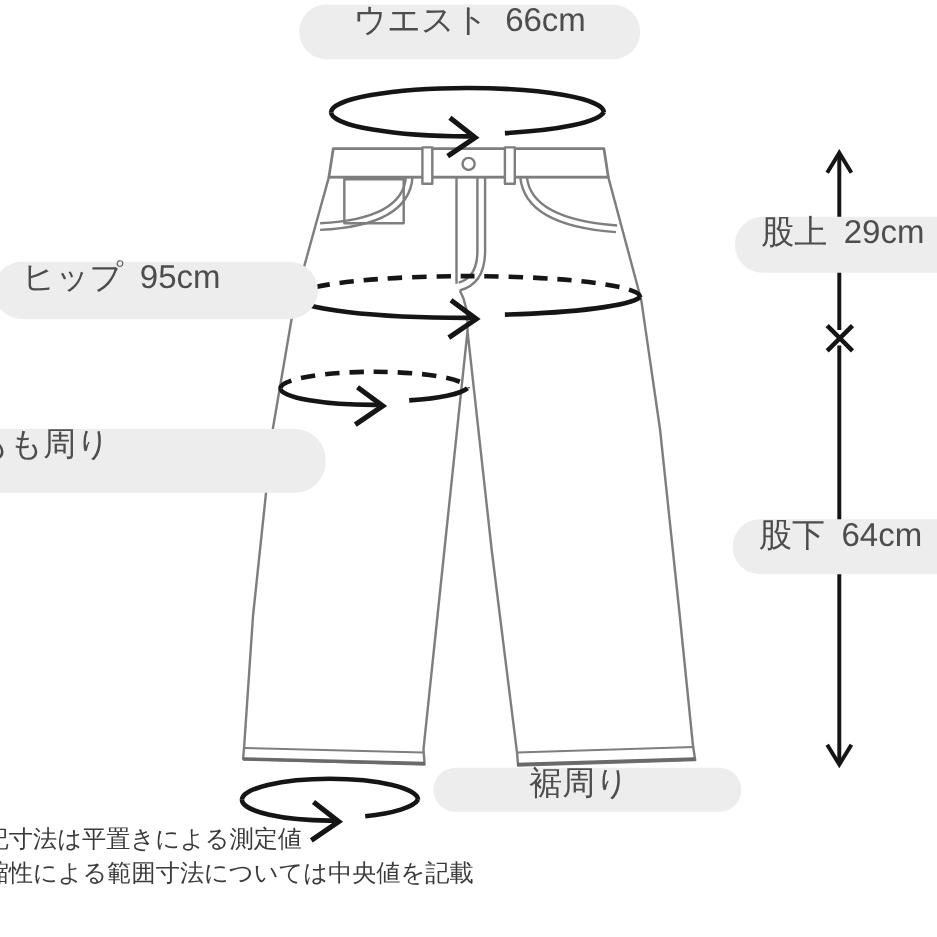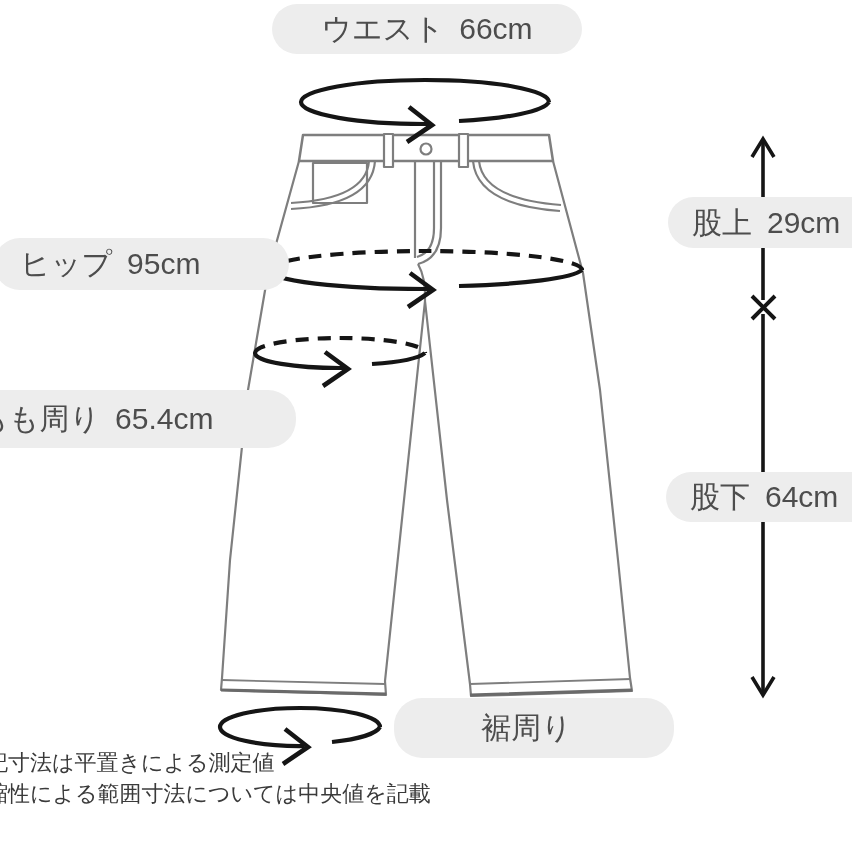--- a/index.html
+++ b/index.html
@@ -6,21 +6,21 @@
   #screen{
     position:relative;width:852px;height:852px;overflow:hidden;
     background:#ffffff;font-family:"Liberation Sans",sans-serif;
   }
   svg{position:absolute;left:0;top:0;}
   .layer-pants{z-index:1;}
   .layer-marks{z-index:2;}
   .pill{
     position:absolute;z-index:3;background:#ededed;color:#4d4d4d;
     border-radius:28px;font-size:30px;line-height:1;
-    display:flex;align-items:center;white-space:nowrap;
+    display:flex;white-space:nowrap;
   }
   .pill .gap{display:inline-block;width:15px;}
   .pill.centered{justify-content:center;}
   .notes{
     position:absolute;z-index:3;left:-14px;top:747px;color:#3a3a3a;
     font-size:22px;line-height:31px;white-space:nowrap;
   }
 </style>
 </head>
 <body>
@@ -116,36 +116,35 @@
 
   <div class="pill" style="left:-6px;top:238px;width:269px;height:52px;padding-left:26px;">
     <span>ヒップ</span>
       <span class="gap"></span>
       <span>95cm</span>
   </div>
 
   <div class="pill" style="left:-70px;top:390px;width:318px;height:58px;padding-left:48px;">
     <span>もも周り</span>
       <span class="gap"></span>
-      <span>65.4cm</span>
   </div>
 
   <div class="pill" style="left:668px;top:197px;width:260px;height:51px;padding-left:24px;">
     <span>股上</span>
       <span class="gap"></span>
       <span>29cm</span>
   </div>
 
   <div class="pill" style="left:666px;top:472px;width:260px;height:50px;padding-left:24px;">
     <span>股下</span>
       <span class="gap"></span>
       <span>64cm</span>
   </div>
 
-  <div class="pill centered" style="left:394px;top:698px;width:280px;height:60px;">
+  <div class="pill centered" style="left:394px;top:698px;width:280px;height:40px;">
     <span>裾周り</span>
       <span class="gap"></span>
   </div>
 
   <div class="notes">
     <div>記寸法は平置きによる測定値</div>
     <div>縮性による範囲寸法については中央値を記載</div>
   </div>
 
 </div>

